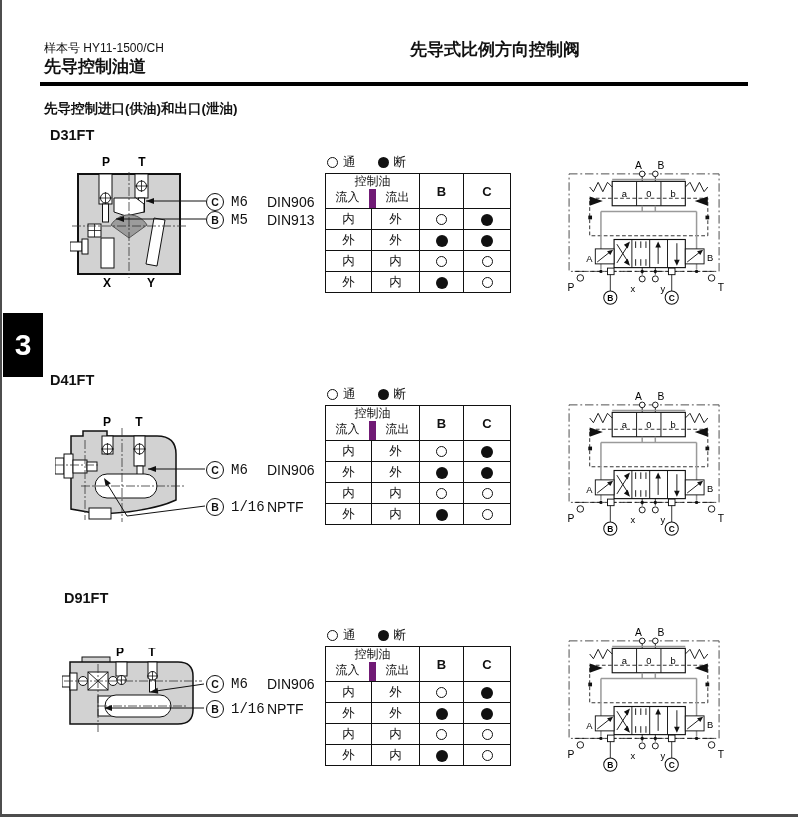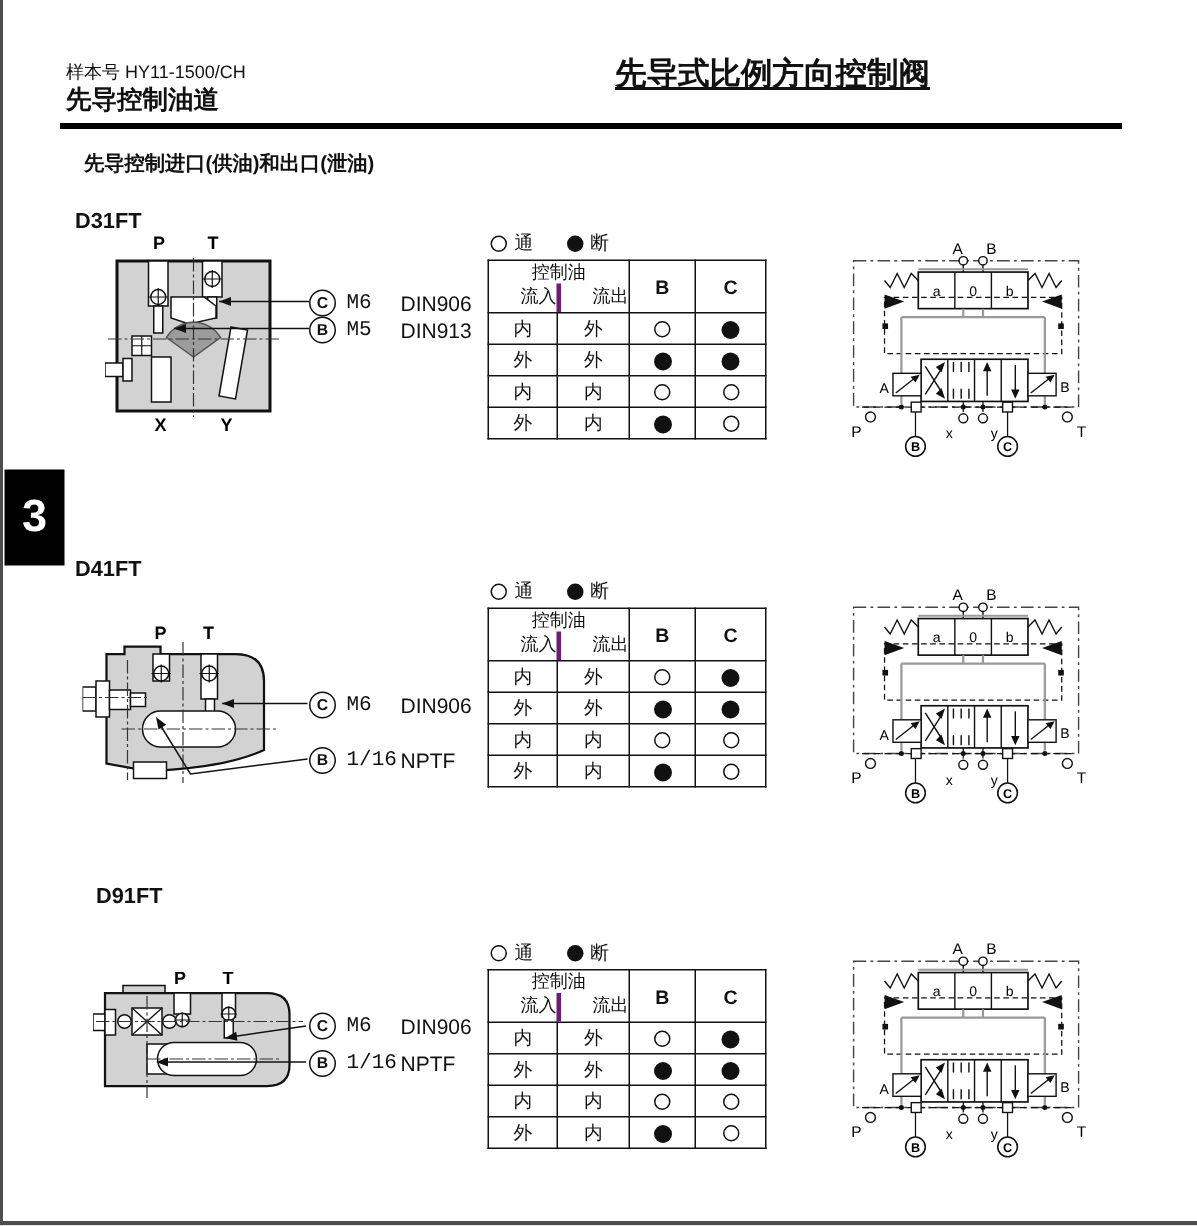--- a/index.html
+++ b/index.html
@@ -4,28 +4,28 @@
 <style>
   html,body{margin:0;padding:0;background:#fff;}
   .page{position:relative;width:798px;height:817px;background:#fff;overflow:hidden;
         font-family:"Liberation Sans","DejaVu Sans",sans-serif;color:#111;}
   .edge-left{position:absolute;left:0;top:0;width:2px;height:817px;background:#4d4d4d;}
   .edge-bottom{position:absolute;left:0;top:814px;width:798px;height:3px;background:#4d4d4d;}
 
   
   .catalog{position:absolute;left:44px;top:40px;font-size:12px;}
   .left-title{position:absolute;left:44px;top:55px;font-size:17px;font-weight:bold;}
-  .right-title{position:absolute;left:410px;top:39px;font-size:21px;font-weight:bold;line-height:21px;text-decoration:underline;}
+  .right-title{position:absolute;left:410px;top:39px;font-size:17px;font-weight:bold;line-height:21px;}
   .rule{position:absolute;left:40px;top:82px;width:708px;height:4px;background:#000;}
-  .section-title{position:absolute;left:56px;top:100px;font-size:13.5px;font-weight:bold;}
+  .section-title{position:absolute;left:44px;top:100px;font-size:13.5px;font-weight:bold;}
   .side-tab{position:absolute;left:3px;top:313px;width:40px;height:64px;background:#000;color:#fff;
             font-size:30px;font-weight:bold;display:flex;align-items:center;justify-content:center;}
 
   .valve-title{position:absolute;font-size:14.5px;font-weight:bold;}
-  .title-s1{left:50px;top:140px}.title-s2{left:50px;top:372px}.title-s3{left:64px;top:590px}
+  .title-s1{left:50px;top:127px}.title-s2{left:50px;top:372px}.title-s3{left:64px;top:590px}
 
   .block-slot{position:absolute;}
   .block-s1{left:70px;top:154px}.block-s2{left:55px;top:416px}.block-s3{left:62px;top:648px}
 
   
   .callout{position:absolute;display:flex;align-items:center;font-size:14px;white-space:nowrap;}
   .ref{width:16px;height:16px;border:1.3px solid #111;border-radius:50%;display:flex;align-items:center;
        justify-content:center;font-size:10.5px;font-weight:bold;margin-right:7px;flex:none;}
   .thread{min-width:36px;font-family:Liberation Mono, monospace;}
   .callout-c1{left:206px;top:193px}.callout-b1{left:206px;top:211px}
@@ -39,22 +39,22 @@
   .lg-dot{width:11px;height:11px;border-radius:50%;display:inline-block;margin-right:5px;flex:none;}
   .lg-dot.open{border:1.5px solid #111;background:#fff;width:9px;height:9px;}
   .lg-dot.filled{background:#111;}
   .lg-gap{margin-left:22px;}
   table.ftbl{border-collapse:collapse;table-layout:fixed;width:186px;border-radius:22px;}
   .ftbl th,.ftbl td{border:1px solid #111;padding:0;text-align:center;}
   .ftbl col.c1{width:46px}.ftbl col.c2{width:48px}.ftbl col.c3{width:44px}.ftbl col.c4{width:47px}
   .ftbl thead th{height:34px;font-weight:normal;vertical-align:top;}
   .grp-top{font-size:12px;line-height:15px;}
   .grp-bot{display:flex;height:19px;}
-  .grp-bot span{flex:1;font-size:12px;line-height:17px;text-align:right;}
-  .grp-bot .half-out{border-left:3px solid #701a75;}
+  .grp-bot span{flex:1;font-size:12px;line-height:17px;}
+  .grp-bot .half-out{border-left:7px solid #701a75;}
   .bc-head{font-weight:bold !important;font-size:13px;vertical-align:middle !important;}
   .ftbl td{height:20px;font-size:12.5px;}
   .dot{display:inline-block;border-radius:50%;vertical-align:middle;}
   .dot.filled{width:12px;height:12px;background:#111;}
   .dot.open{width:9px;height:9px;border:1.6px solid #111;background:#fff;}
 
   .schem-slot{position:absolute;width:186px;height:150px;}
   .schem-s1{left:552px;top:157px}.schem-s2{left:552px;top:388px}.schem-s3{left:552px;top:624px}
 
   .leader-overlay{position:absolute;left:0;top:0;pointer-events:none;}

